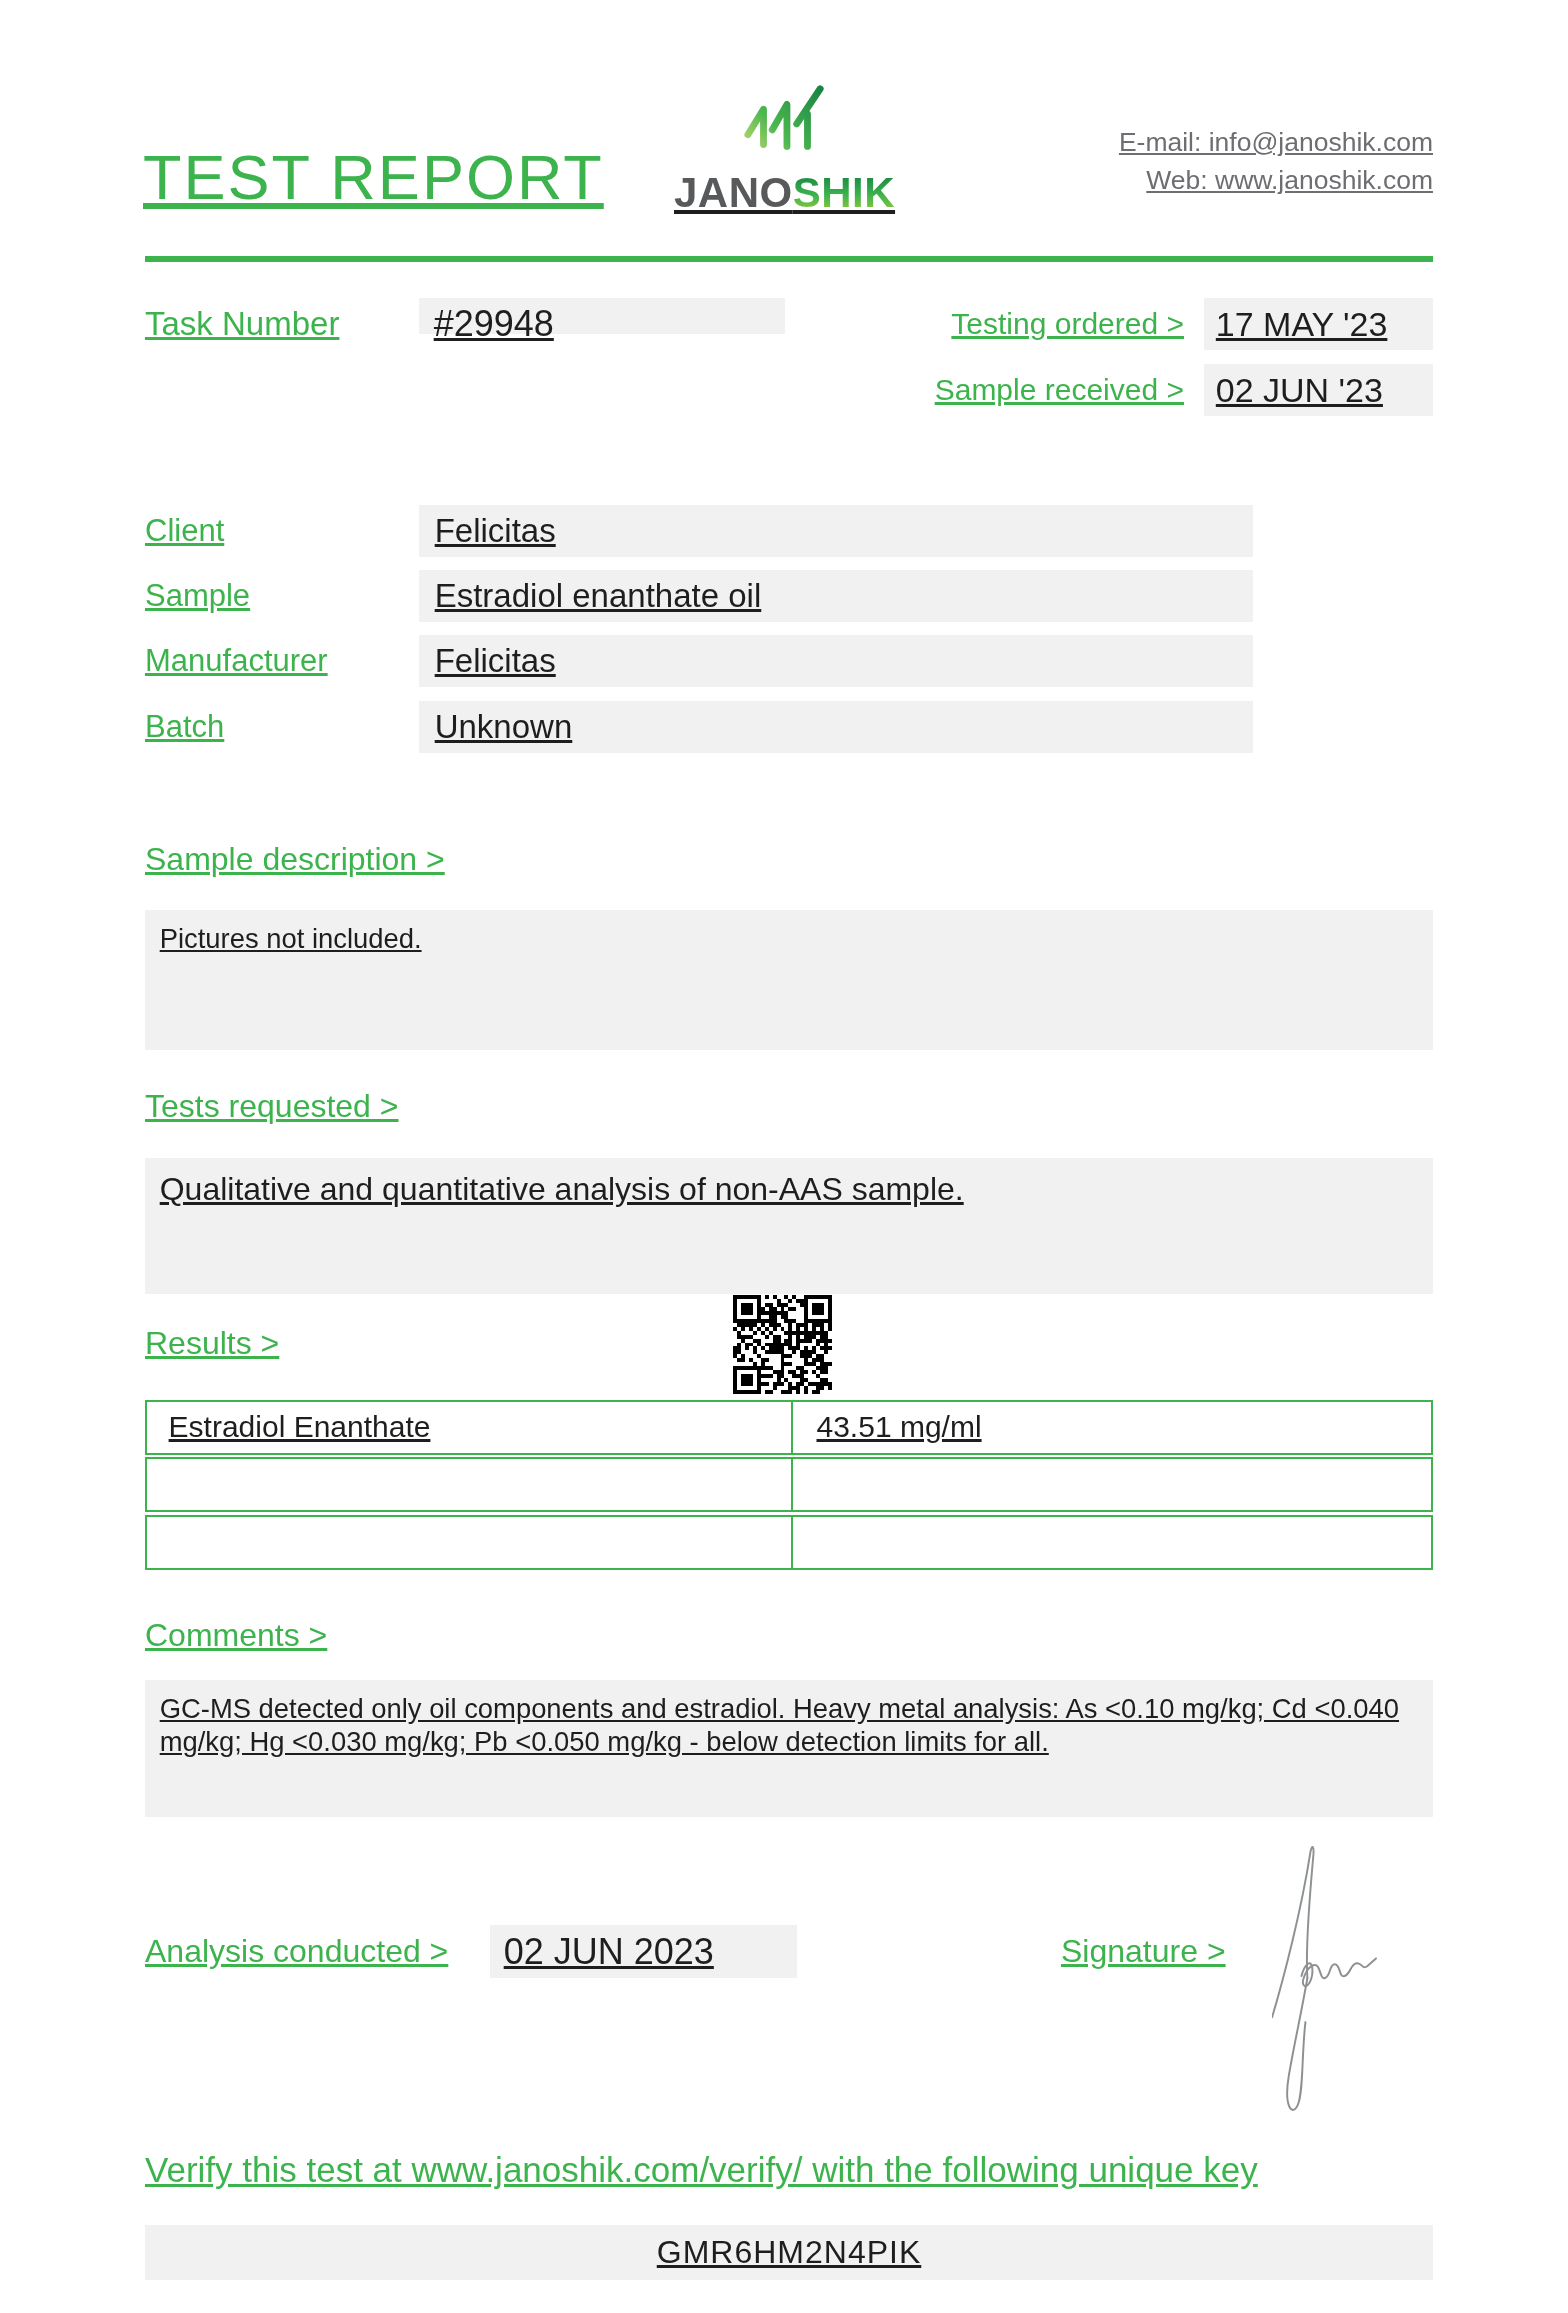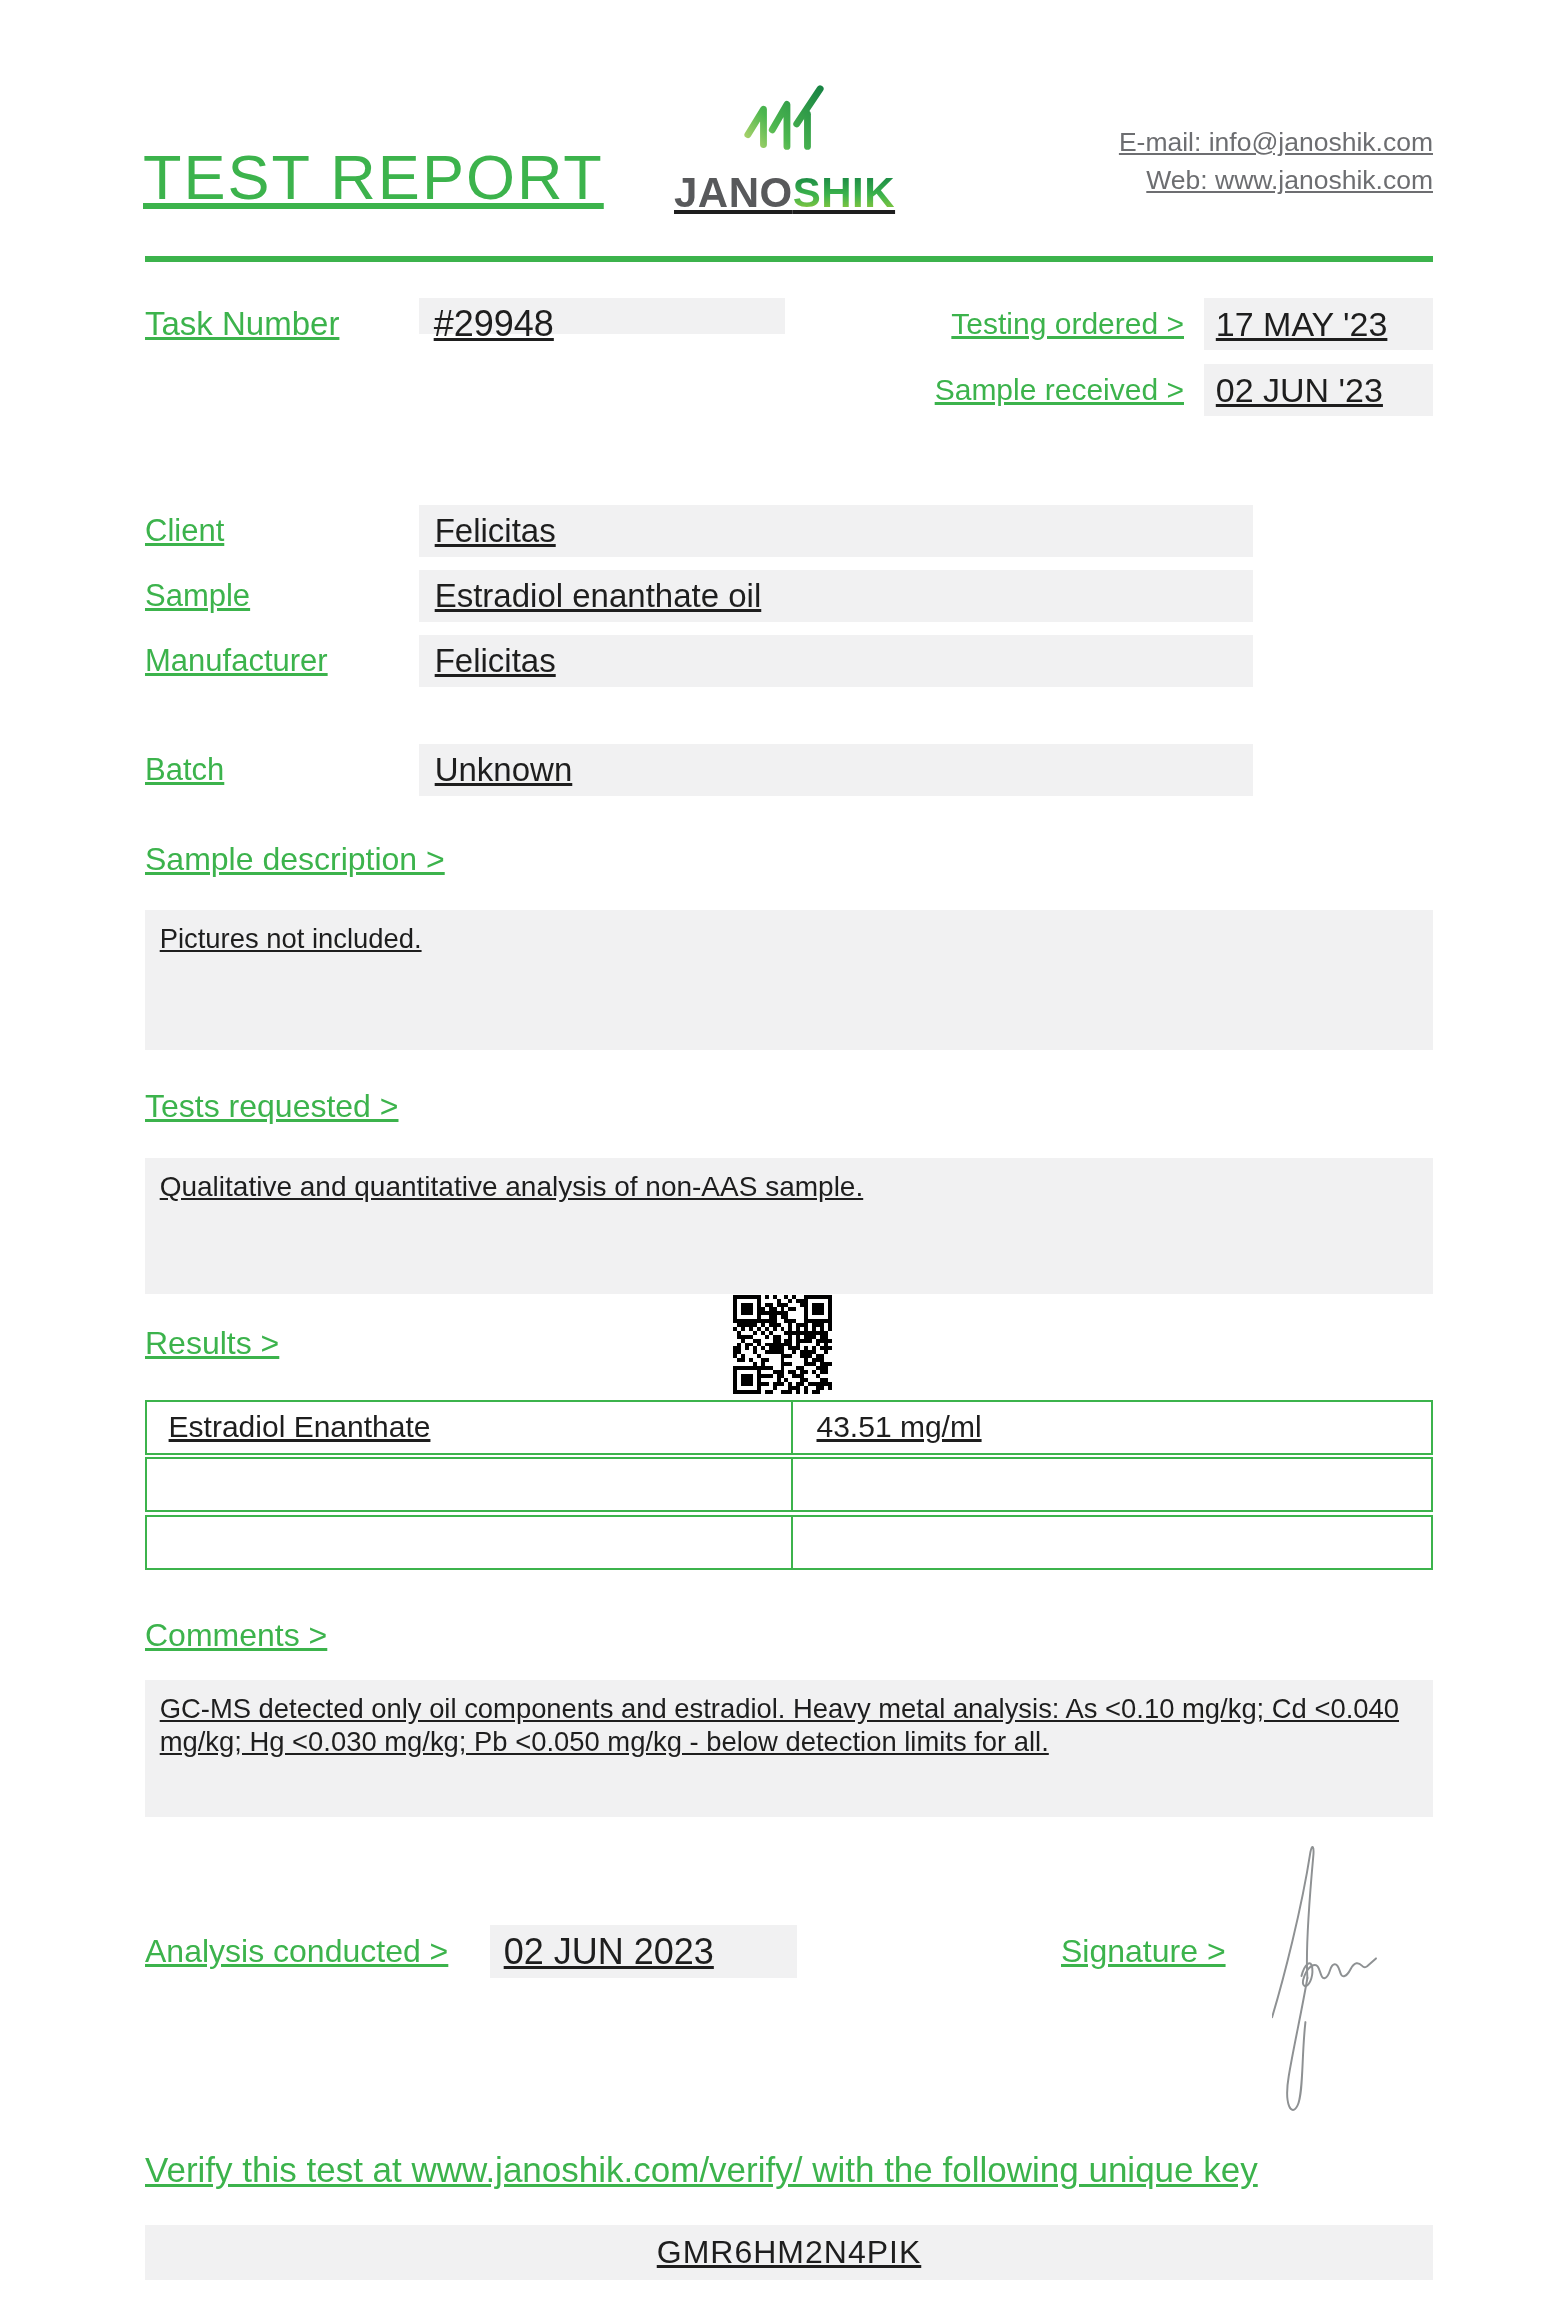--- a/index.html
+++ b/index.html
@@ -33,27 +33,27 @@
 
   .task-label{left:145px;top:298px;height:52px;line-height:52px;font-size:33px;}
   .task-box{left:419px;top:298px;width:366px;height:36px;line-height:52px;padding-left:14.7px;font-size:36px;}
   .ordered-label{left:843px;top:298px;width:341px;height:52px;line-height:52px;text-align:right;font-size:30px;}
   .ordered-box{left:1204px;top:298px;width:229px;height:52px;line-height:52px;padding-left:11.8px;font-size:34px;}
   .received-label{left:843px;top:364px;width:341px;height:52px;line-height:52px;text-align:right;font-size:30px;}
   .received-box{left:1204px;top:364px;width:229px;height:52px;line-height:52px;padding-left:11.8px;font-size:34px;}
 
   .detail-label{left:145px;height:52px;line-height:52px;}
   .detail-box{left:419px;width:834px;height:52px;line-height:52px;padding-left:15.7px;font-size:33px;}
-  .r0{top:505px;} .r1{top:570px;} .r2{top:635px;} .r3{top:701px;margin-top:43px;}
+  .r0{top:505px;} .r1{top:570px;} .r2{top:635px;} .r3{top:701px;}
 
   .sec-heading{color:var(--green);font-size:32px;white-space:nowrap;}
   .sd-heading{left:145px;top:841px;}
   .sd-box{left:145px;top:910px;width:1288px;height:140px;padding:12.7px 14.7px;font-size:27.4px;}
   .tr-heading{left:145px;top:1088px;}
-  .tr-box{left:145px;top:1158px;width:1288px;height:136px;padding:12.7px 14.7px;font-size:28px;}
+  .tr-box{left:145px;top:1158px;width:1288px;height:136px;padding:12.7px 14.7px;font-size:32px;}
 
   .qr{left:733px;top:1295px;width:99px;height:99px;}
   .qr svg{width:100%;height:100%;display:block;}
 
   .results-heading{left:145px;top:1325px;}
   .res-row{left:145px;width:1288px;height:55px;border:2.9px solid var(--green);display:flex;background:#fff;}
   .rr0{top:1400px;} .rr1{top:1457px;} .rr2{top:1515px;}
   .res-cell-l{width:646px;border-right:2.9px solid var(--green);line-height:49px;padding-left:21.6px;font-size:30px;overflow:hidden;}
   .res-cell-r{flex:1;line-height:49px;padding-left:23.5px;font-size:30px;overflow:hidden;}
 

